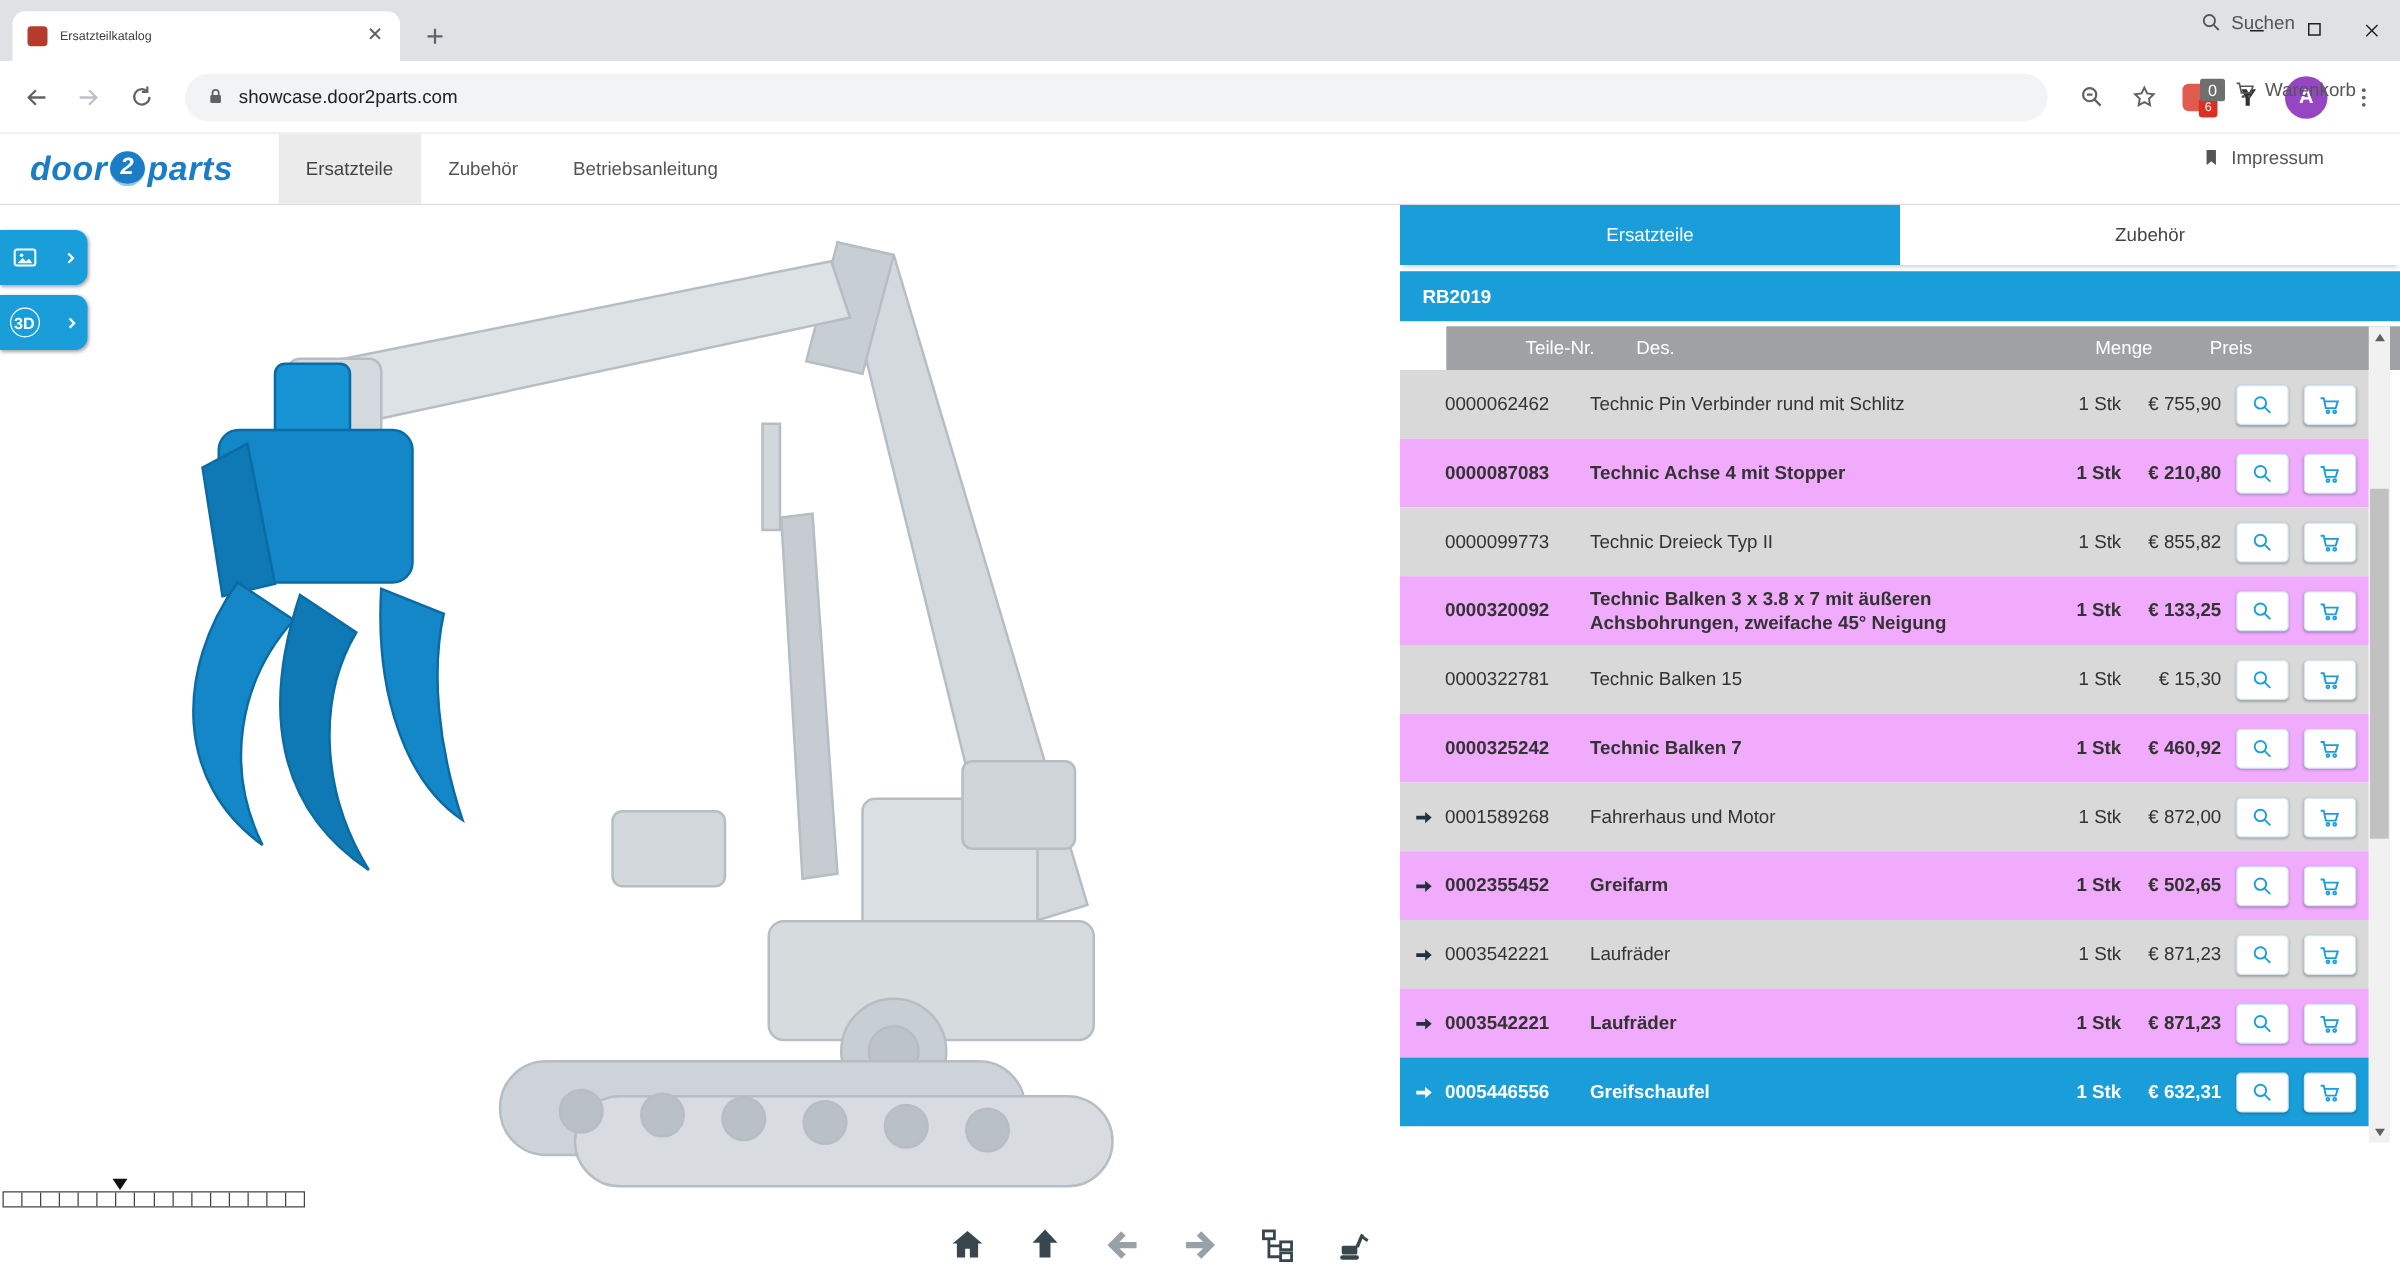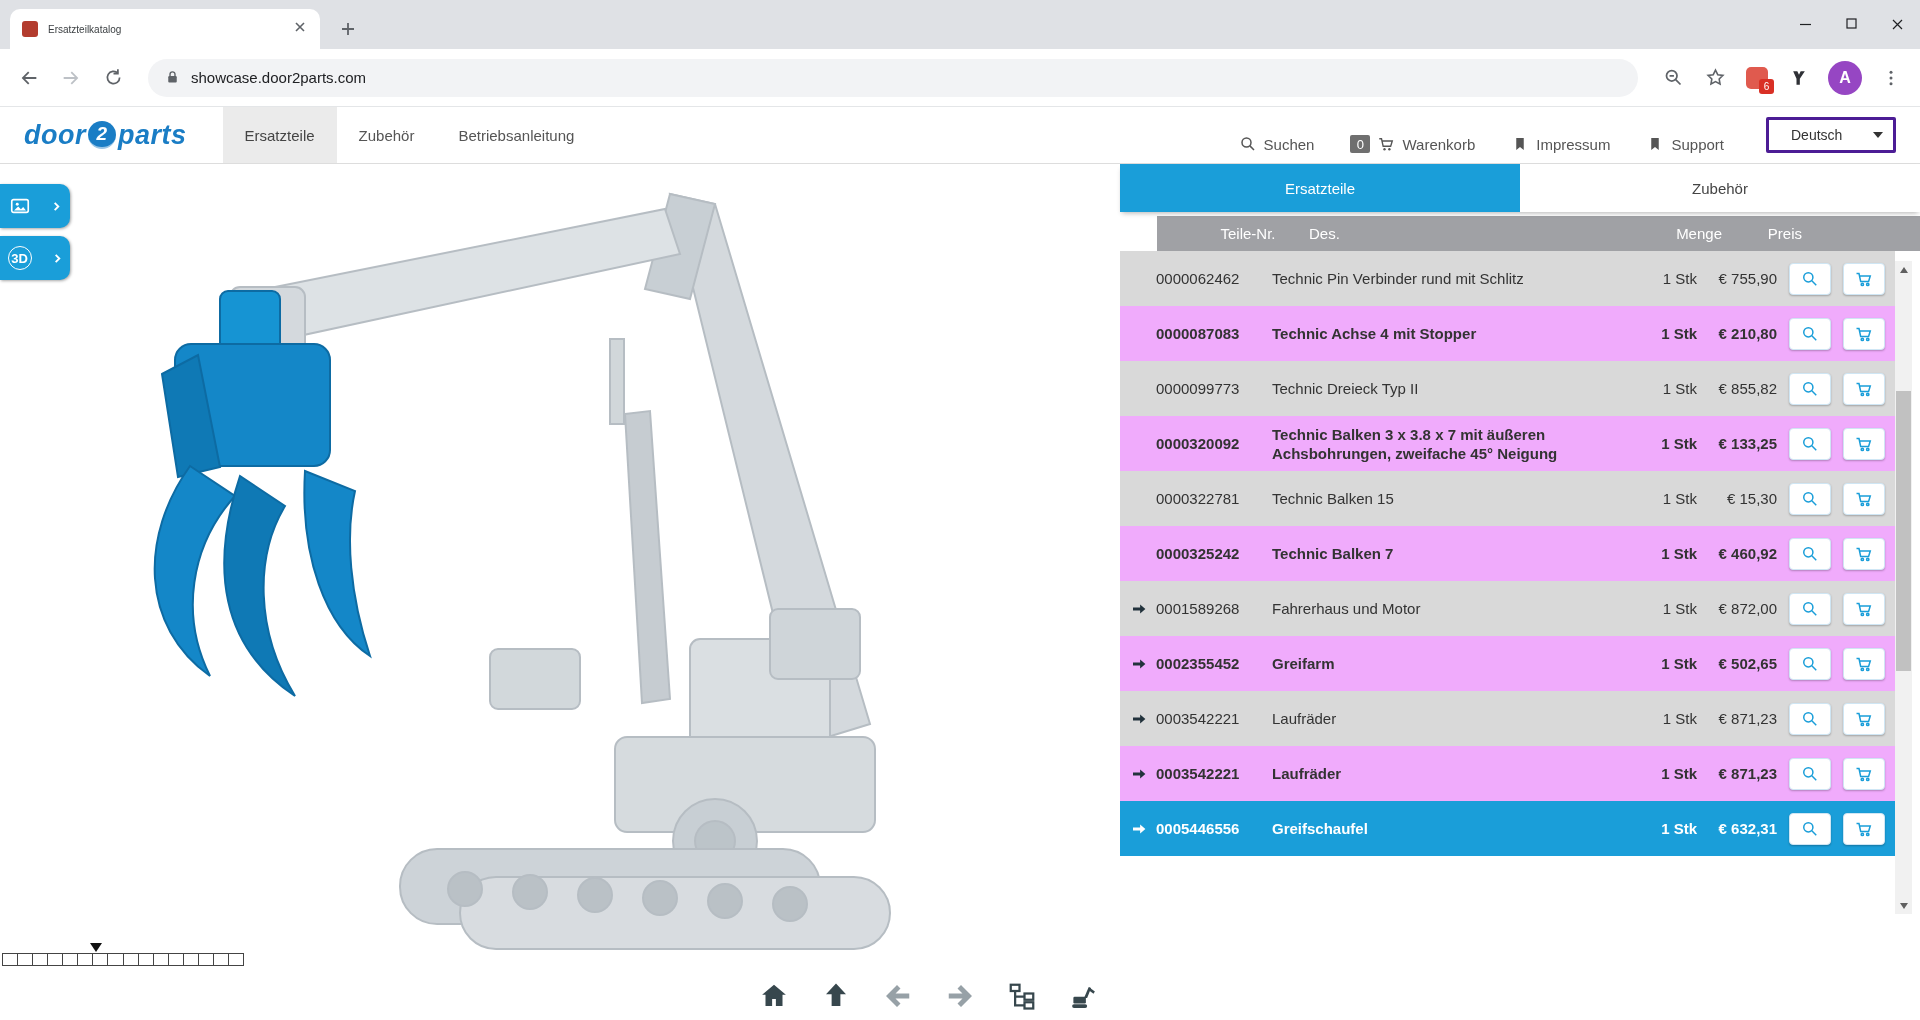--- a/index.html
+++ b/index.html
@@ -37,21 +37,21 @@
   .siteheader { position:absolute; top:107px; left:0; width:1920px; height:57px; background:#fff;
                 border-bottom:1px solid #ddd; display:flex; align-items:center; }
   .logo { display:flex; align-items:center; margin-left:24px; font-style:italic; font-weight:bold;
           font-size:27px; color:#1a7dc5; letter-spacing:.5px; }
   .logo-2 { width:28px; height:28px; background:#1a7dc5; color:#fff; border-radius:50%;
             display:flex; align-items:center; justify-content:center; font-size:19px; margin:0 2px;
             font-style:italic; border-bottom:2px solid #9bc6e6;}
   .mainnav { display:flex; height:100%; margin-left:36px; }
   .mainnav .nav-item { padding:0 22px; display:flex; align-items:center; font-size:15px; color:#555; }
   .mainnav .nav-item.active { background:#ebebeb; color:#444; }
-  .hdr-actions { margin-left:auto; display:flex; align-items:flex-end; gap:36px; }
+  .hdr-actions { margin-left:auto; display:flex; align-items:flex-start; gap:36px;flex-direction:column; }
   .hdr-item { display:flex; align-items:center; gap:7px; font-size:15px; color:#555; }
   .hdr-item svg { width:18px; height:18px; }
   .cart-badge { background:#6f6f6f; color:#fff; font-size:13px; min-width:20px; height:18px;
                 display:flex; align-items:center; justify-content:center; border-radius:2px; }
   .lang-select { width:130px; height:36px; border:3px solid #4c1d95; border-radius:2px; margin:0 24px 0 6px;
                  display:flex; align-items:center; padding:0 22px; font-size:14px; color:#333; position:relative; }
   .lang-caret { position:absolute; right:10px; width:0; height:0; border-left:5px solid transparent;
                 border-right:5px solid transparent; border-top:6px solid #333; }
 
   
@@ -393,20 +393,23 @@
 <div class="panel">
   <div class="ptabs">
     <div class="ptab active">
       <span>Ersatzteile</span>
     </div>
     <div class="ptab inactive">
       <span>Zubehör</span>
     </div>
   </div>
 
+  <div class="groupbar">
+    <span>RB2019</span>
+  </div>
 
   <div class="thead">
     <span class="col-arrow"></span>
     <span class="col-part">Teile-Nr.</span>
     <span class="col-desc">Des.</span>
     <span class="col-qty">Menge</span>
     <span class="col-price">Preis</span>
     <span class="col-btns"></span>
   </div>
 

